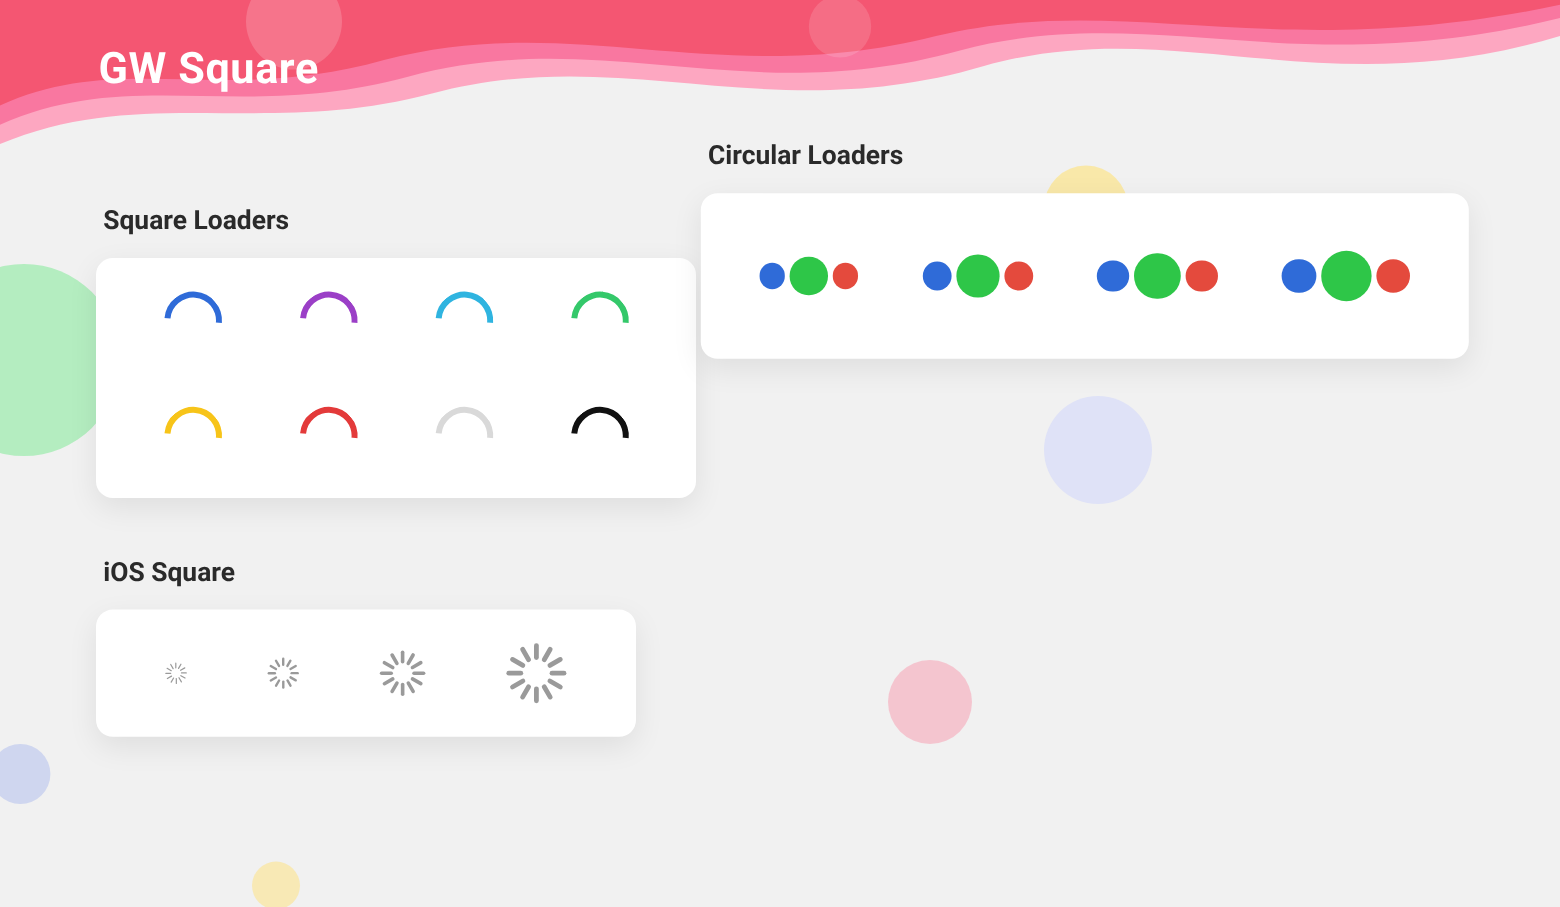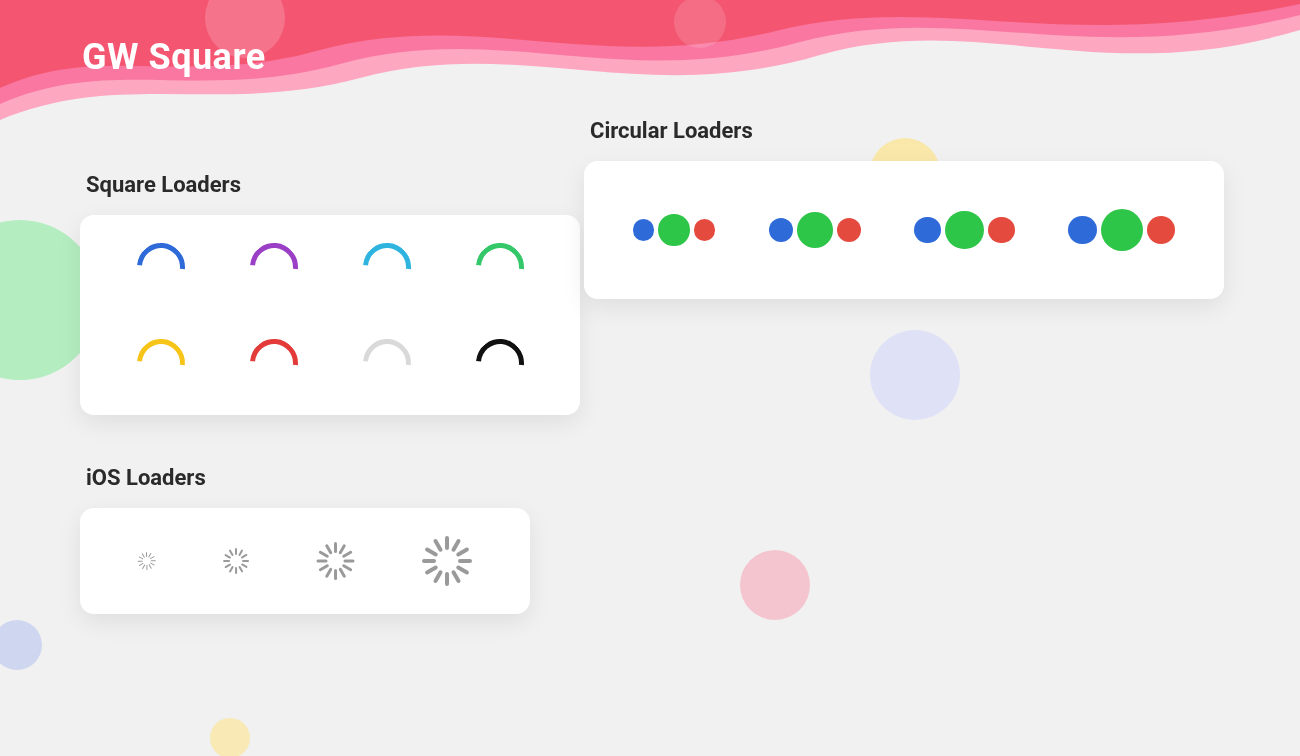--- a/index.html
+++ b/index.html
@@ -111,21 +111,21 @@
           <div class="spinner" style="--c: #e33a3a; animation-delay: 0.35s;"></div>
           <div class="spinner" style="--c: #d9d9d9; animation-delay: 0.42s;"></div>
           <div class="spinner" style="--c: #111111; animation-delay: 0.49s;"></div>
         </div>
     </div>
   </div>
 
   <div class="gap-sections"></div>
 
   <div style="width:450px;">
-    <h2 class="section-title">iOS Loaders</h2>
+    <h2 class="section-title">iOS Square</h2>
     <div class="card">
       <div class="ios-row" id="ios-row">
           <div class="ios" style="--s: 18px;">
             <span style="transform: rotate(0deg); animation-delay: -1.2s;"></span>
             <span style="transform: rotate(30deg); animation-delay: -1.1s;"></span>
             <span style="transform: rotate(60deg); animation-delay: -1s;"></span>
             <span style="transform: rotate(90deg); animation-delay: -0.9s;"></span>
             <span style="transform: rotate(120deg); animation-delay: -0.8s;"></span>
             <span style="transform: rotate(150deg); animation-delay: -0.7s;"></span>
             <span style="transform: rotate(180deg); animation-delay: -0.6s;"></span>

